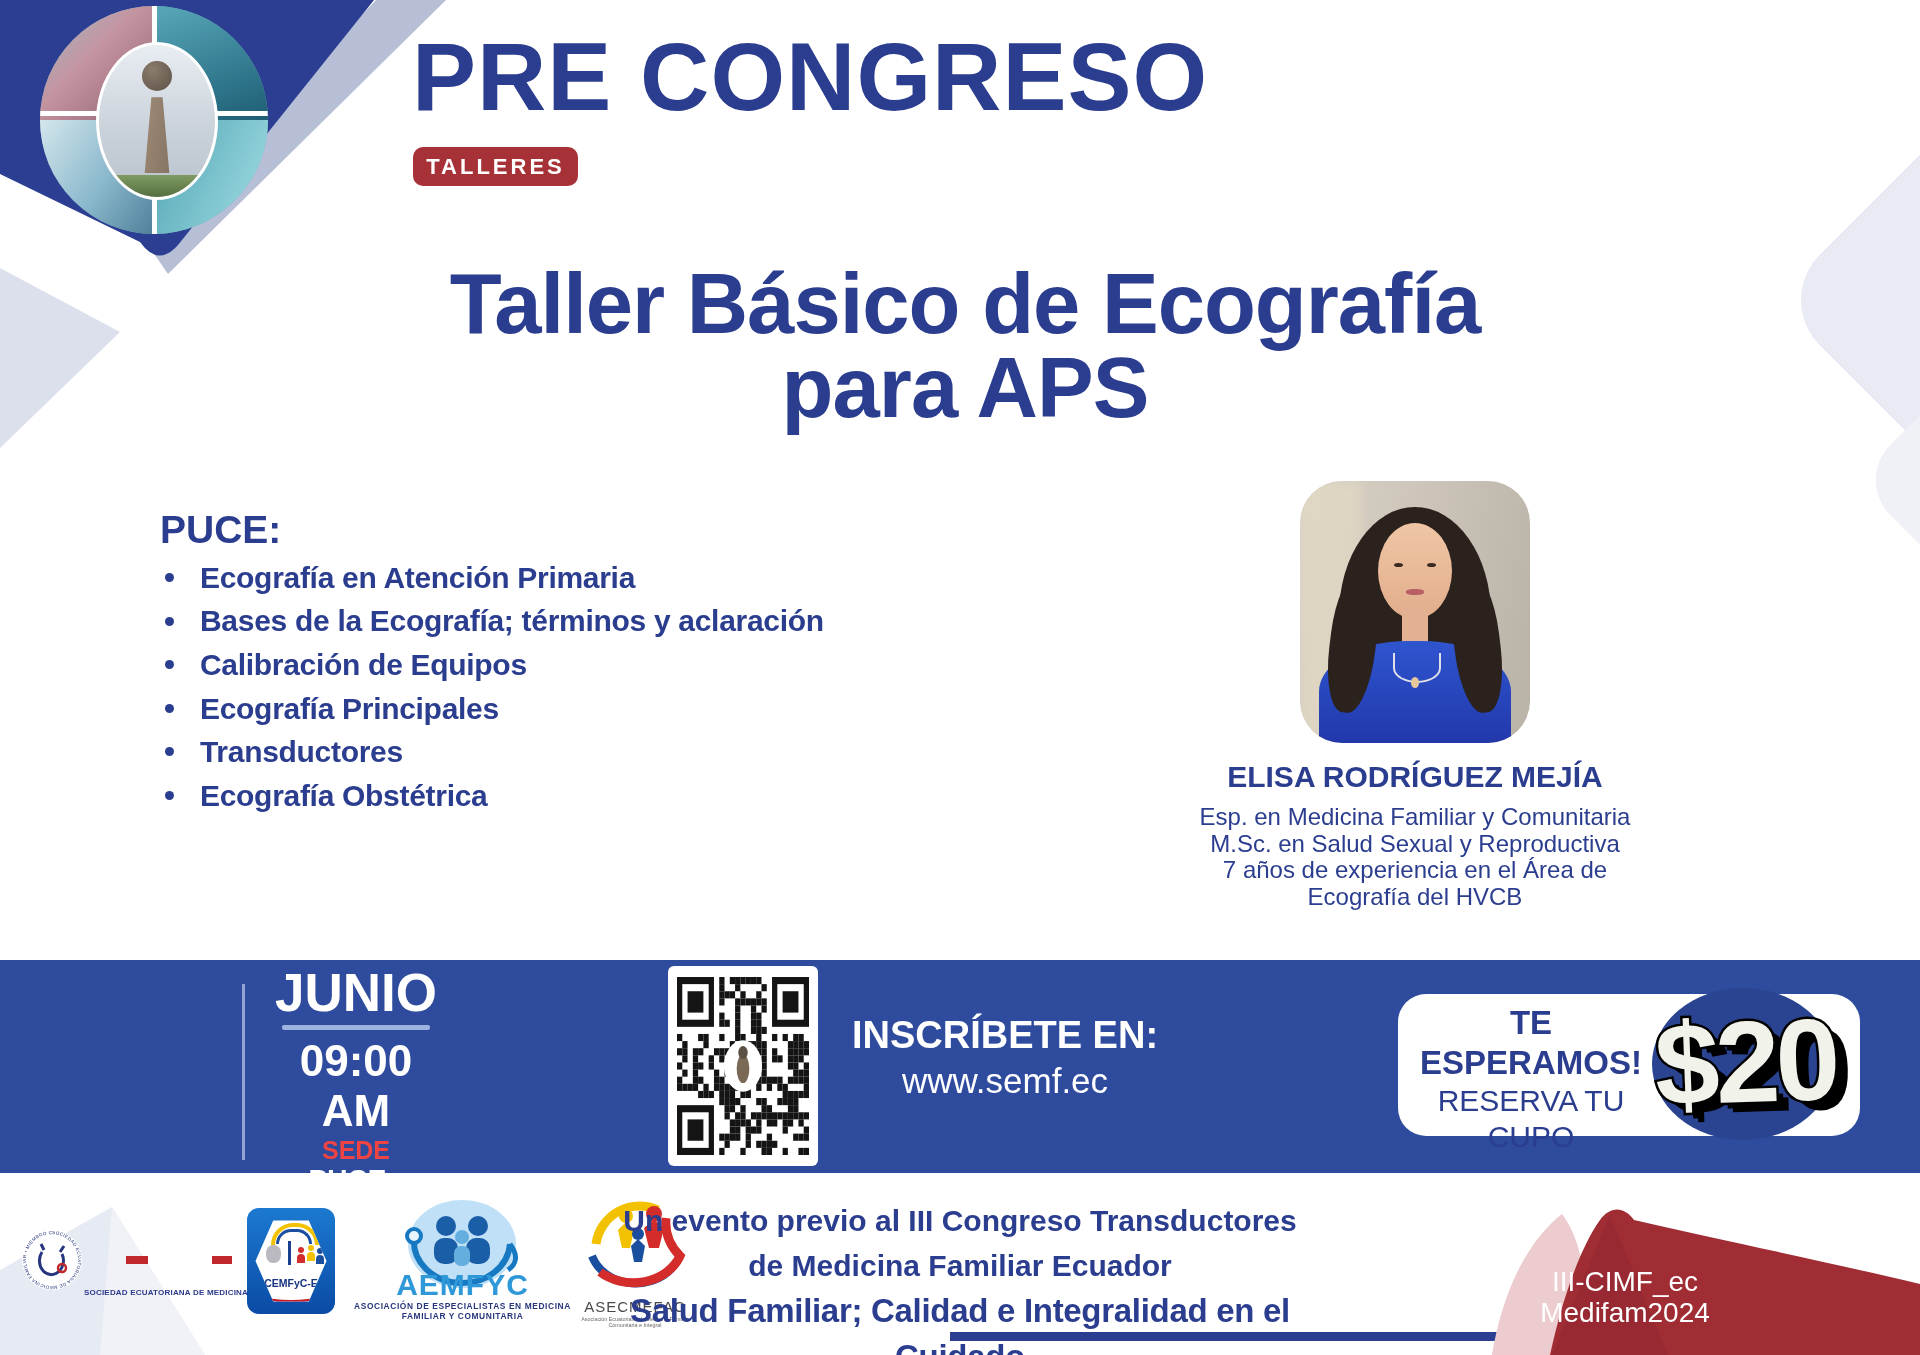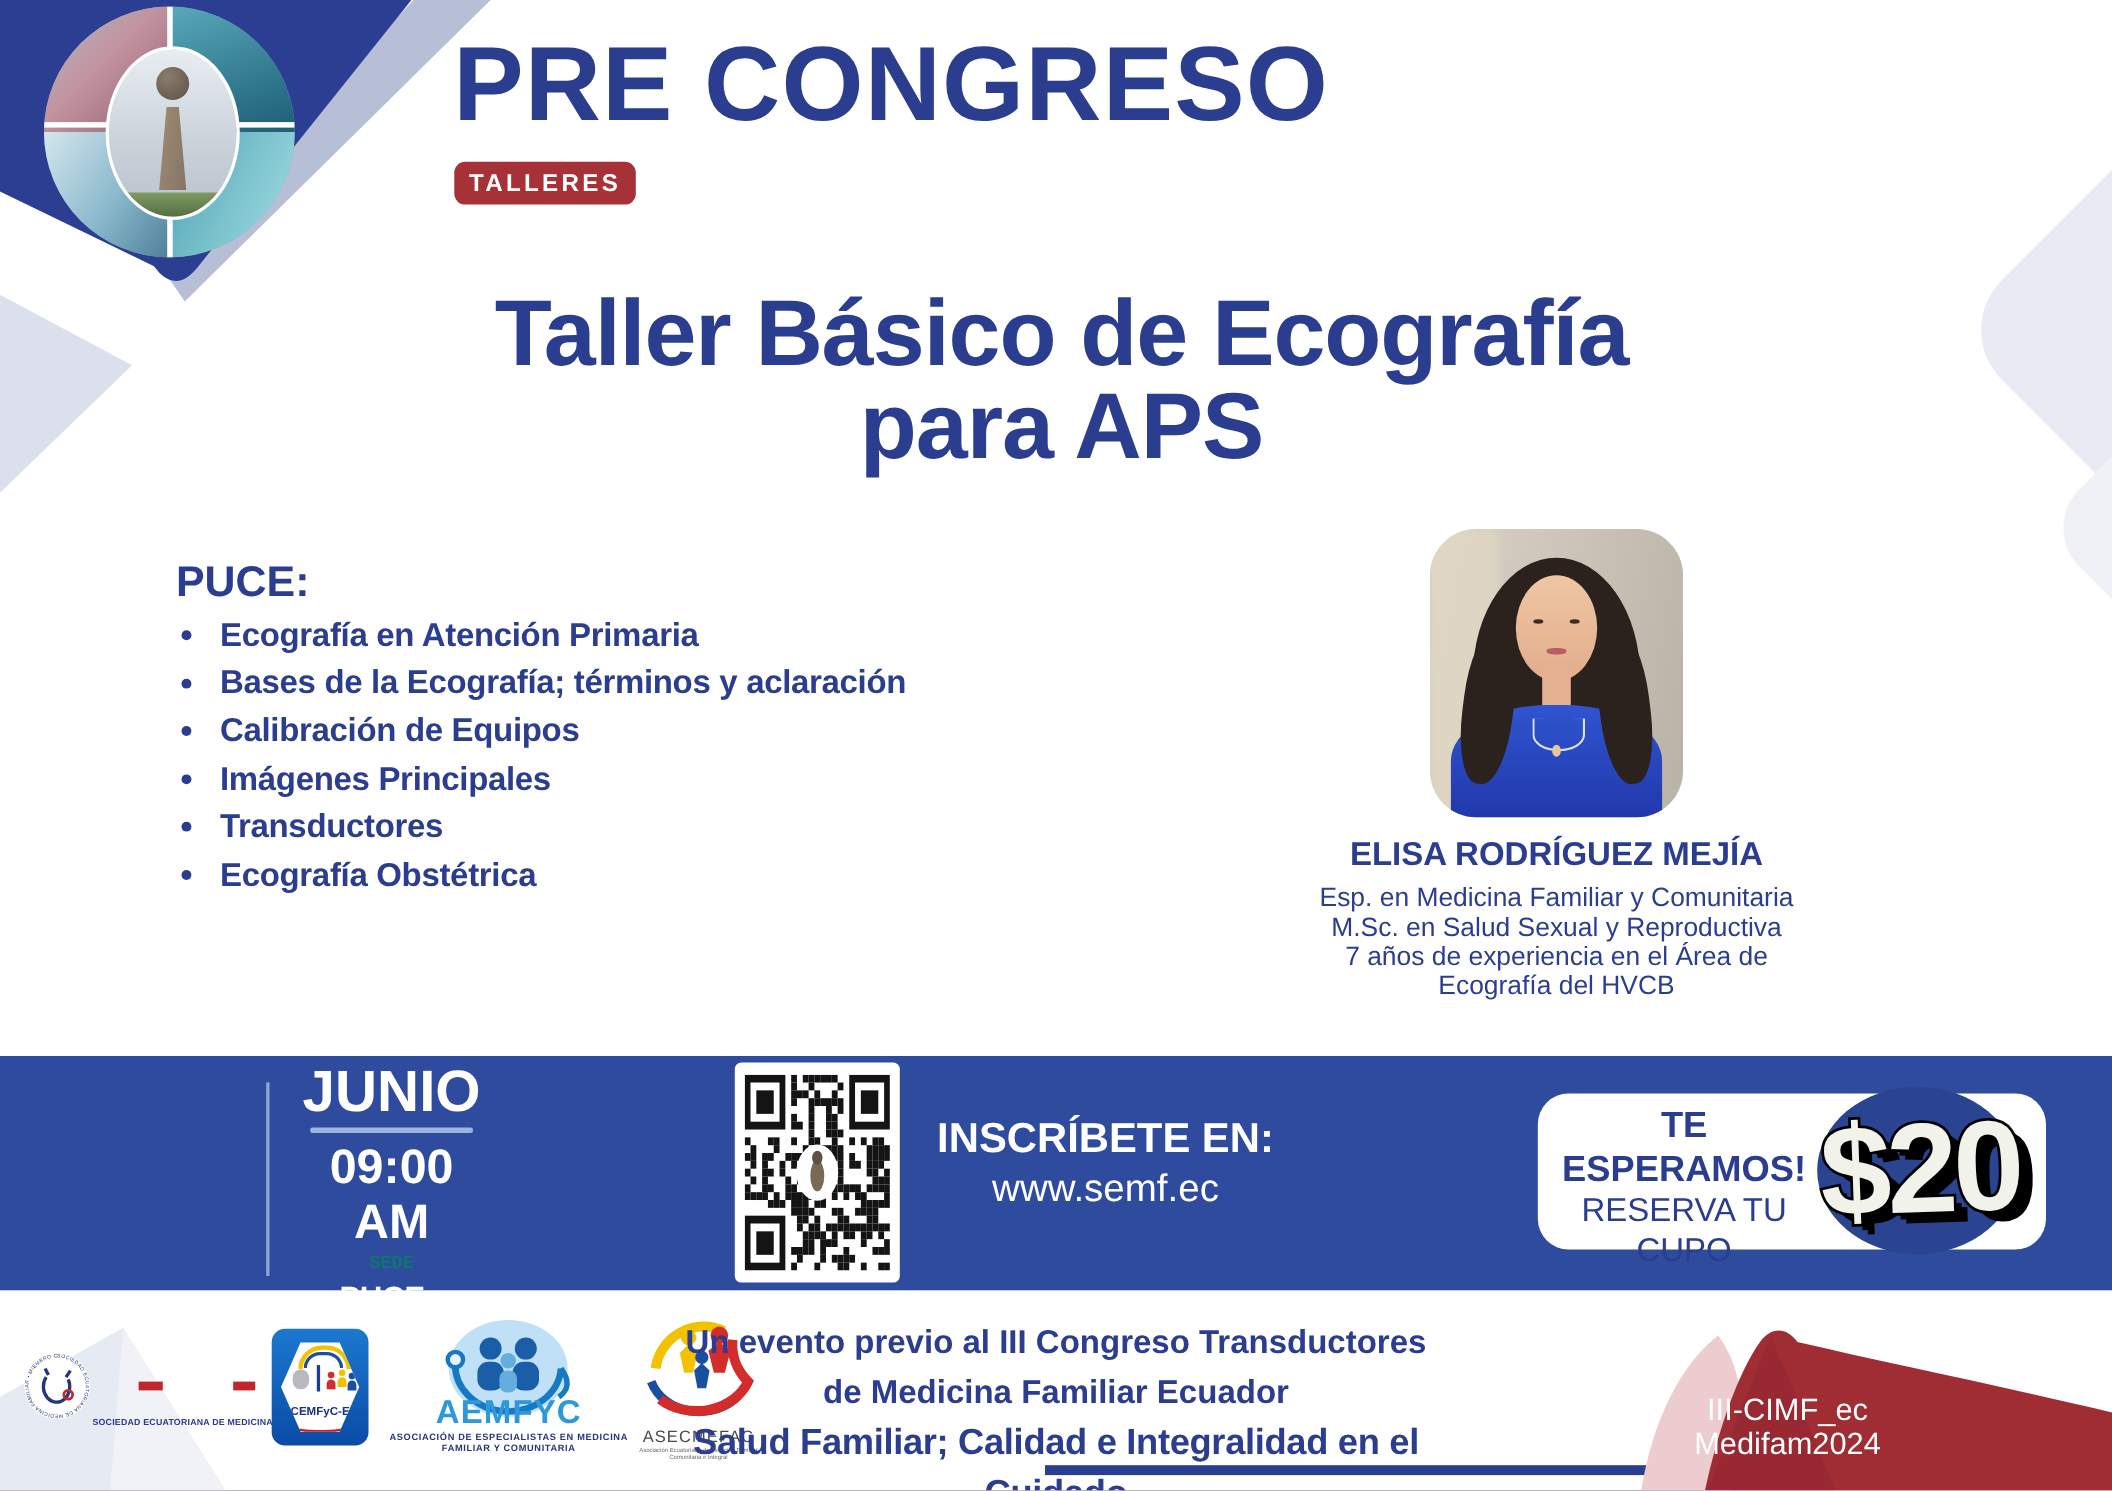--- a/index.html
+++ b/index.html
@@ -69,21 +69,21 @@
   
   .bar{left:0;top:960px;width:1920px;height:213px;background:#2e4b9e;}
   .date-block{left:8px;top:958px;width:228px;height:210px;display:flex;flex-direction:column;align-items:center;justify-content:center;color:#fff;}
   .date-num{font-size:178px;font-weight:bold;line-height:148px;letter-spacing:-9px;}
   .date-day{font-size:56px;font-weight:bold;line-height:60px;letter-spacing:0px;}
   .vdivider{left:242px;top:984px;width:3px;height:176px;background:rgba(214,224,245,.6);}
   .month-block{left:265px;top:964px;width:182px;text-align:center;color:#fff;}
   .month-name{font-size:53px;font-weight:bold;line-height:58px;}
   .month-line{width:148px;height:5px;background:#9db3e0;margin:3px auto 6px auto;border-radius:2px;}
   .time-txt{font-size:44px;font-weight:bold;line-height:50px;}
-  .sede-txt{font-size:17px;font-weight:bold;line-height:28px;color:#0f766e;font-family:Liberation Mono, monospace;}
+  .sede-txt{font-size:25px;font-weight:bold;line-height:28px;color:#ef4444;}
   .venue-txt{font-size:28px;font-weight:bold;line-height:31px;}
   .qr-card{left:668px;top:966px;width:150px;height:200px;background:#fff;border-radius:6px;
            display:flex;align-items:center;justify-content:center;}
   .insc-block{left:835px;top:1012px;width:340px;text-align:center;color:#fff;}
   .insc-label{font-size:38px;font-weight:bold;line-height:46px;}
   .insc-url{font-size:35px;line-height:46px;}
   .cta-rect{left:1398px;top:994px;width:462px;height:142px;background:#fff;border-radius:28px;}
   .cta-text{left:1402px;top:1003px;width:258px;text-align:center;color:#2b3d8f;}
   .cta1{font-size:33px;font-weight:bold;line-height:40px;}
   .cta2{font-size:30px;line-height:36px;font-weight:500;}
@@ -157,21 +157,21 @@
   <div class="abs hero">
     <div>Taller Básico de Ecografía</div>
     <div>para APS</div>
   </div>
 
   <div class="abs topics-heading">PUCE:</div>
   <ul class="abs topics-list">
     <li>Ecografía en Atención Primaria</li>
     <li>Bases de la Ecografía; términos y aclaración</li>
     <li>Calibración de Equipos</li>
-    <li>Imágenes Principales</li>
+    <li>Ecografía Principales</li>
     <li>Transductores</li>
     <li>Ecografía Obstétrica</li>
   </ul>
 
   <div class="abs photo">
     <div class="curtain"></div>
     <div class="hair"></div>
     <div class="face">
       <div class="eye" style="left:16px;"></div>
       <div class="eye" style="right:16px;"></div>

